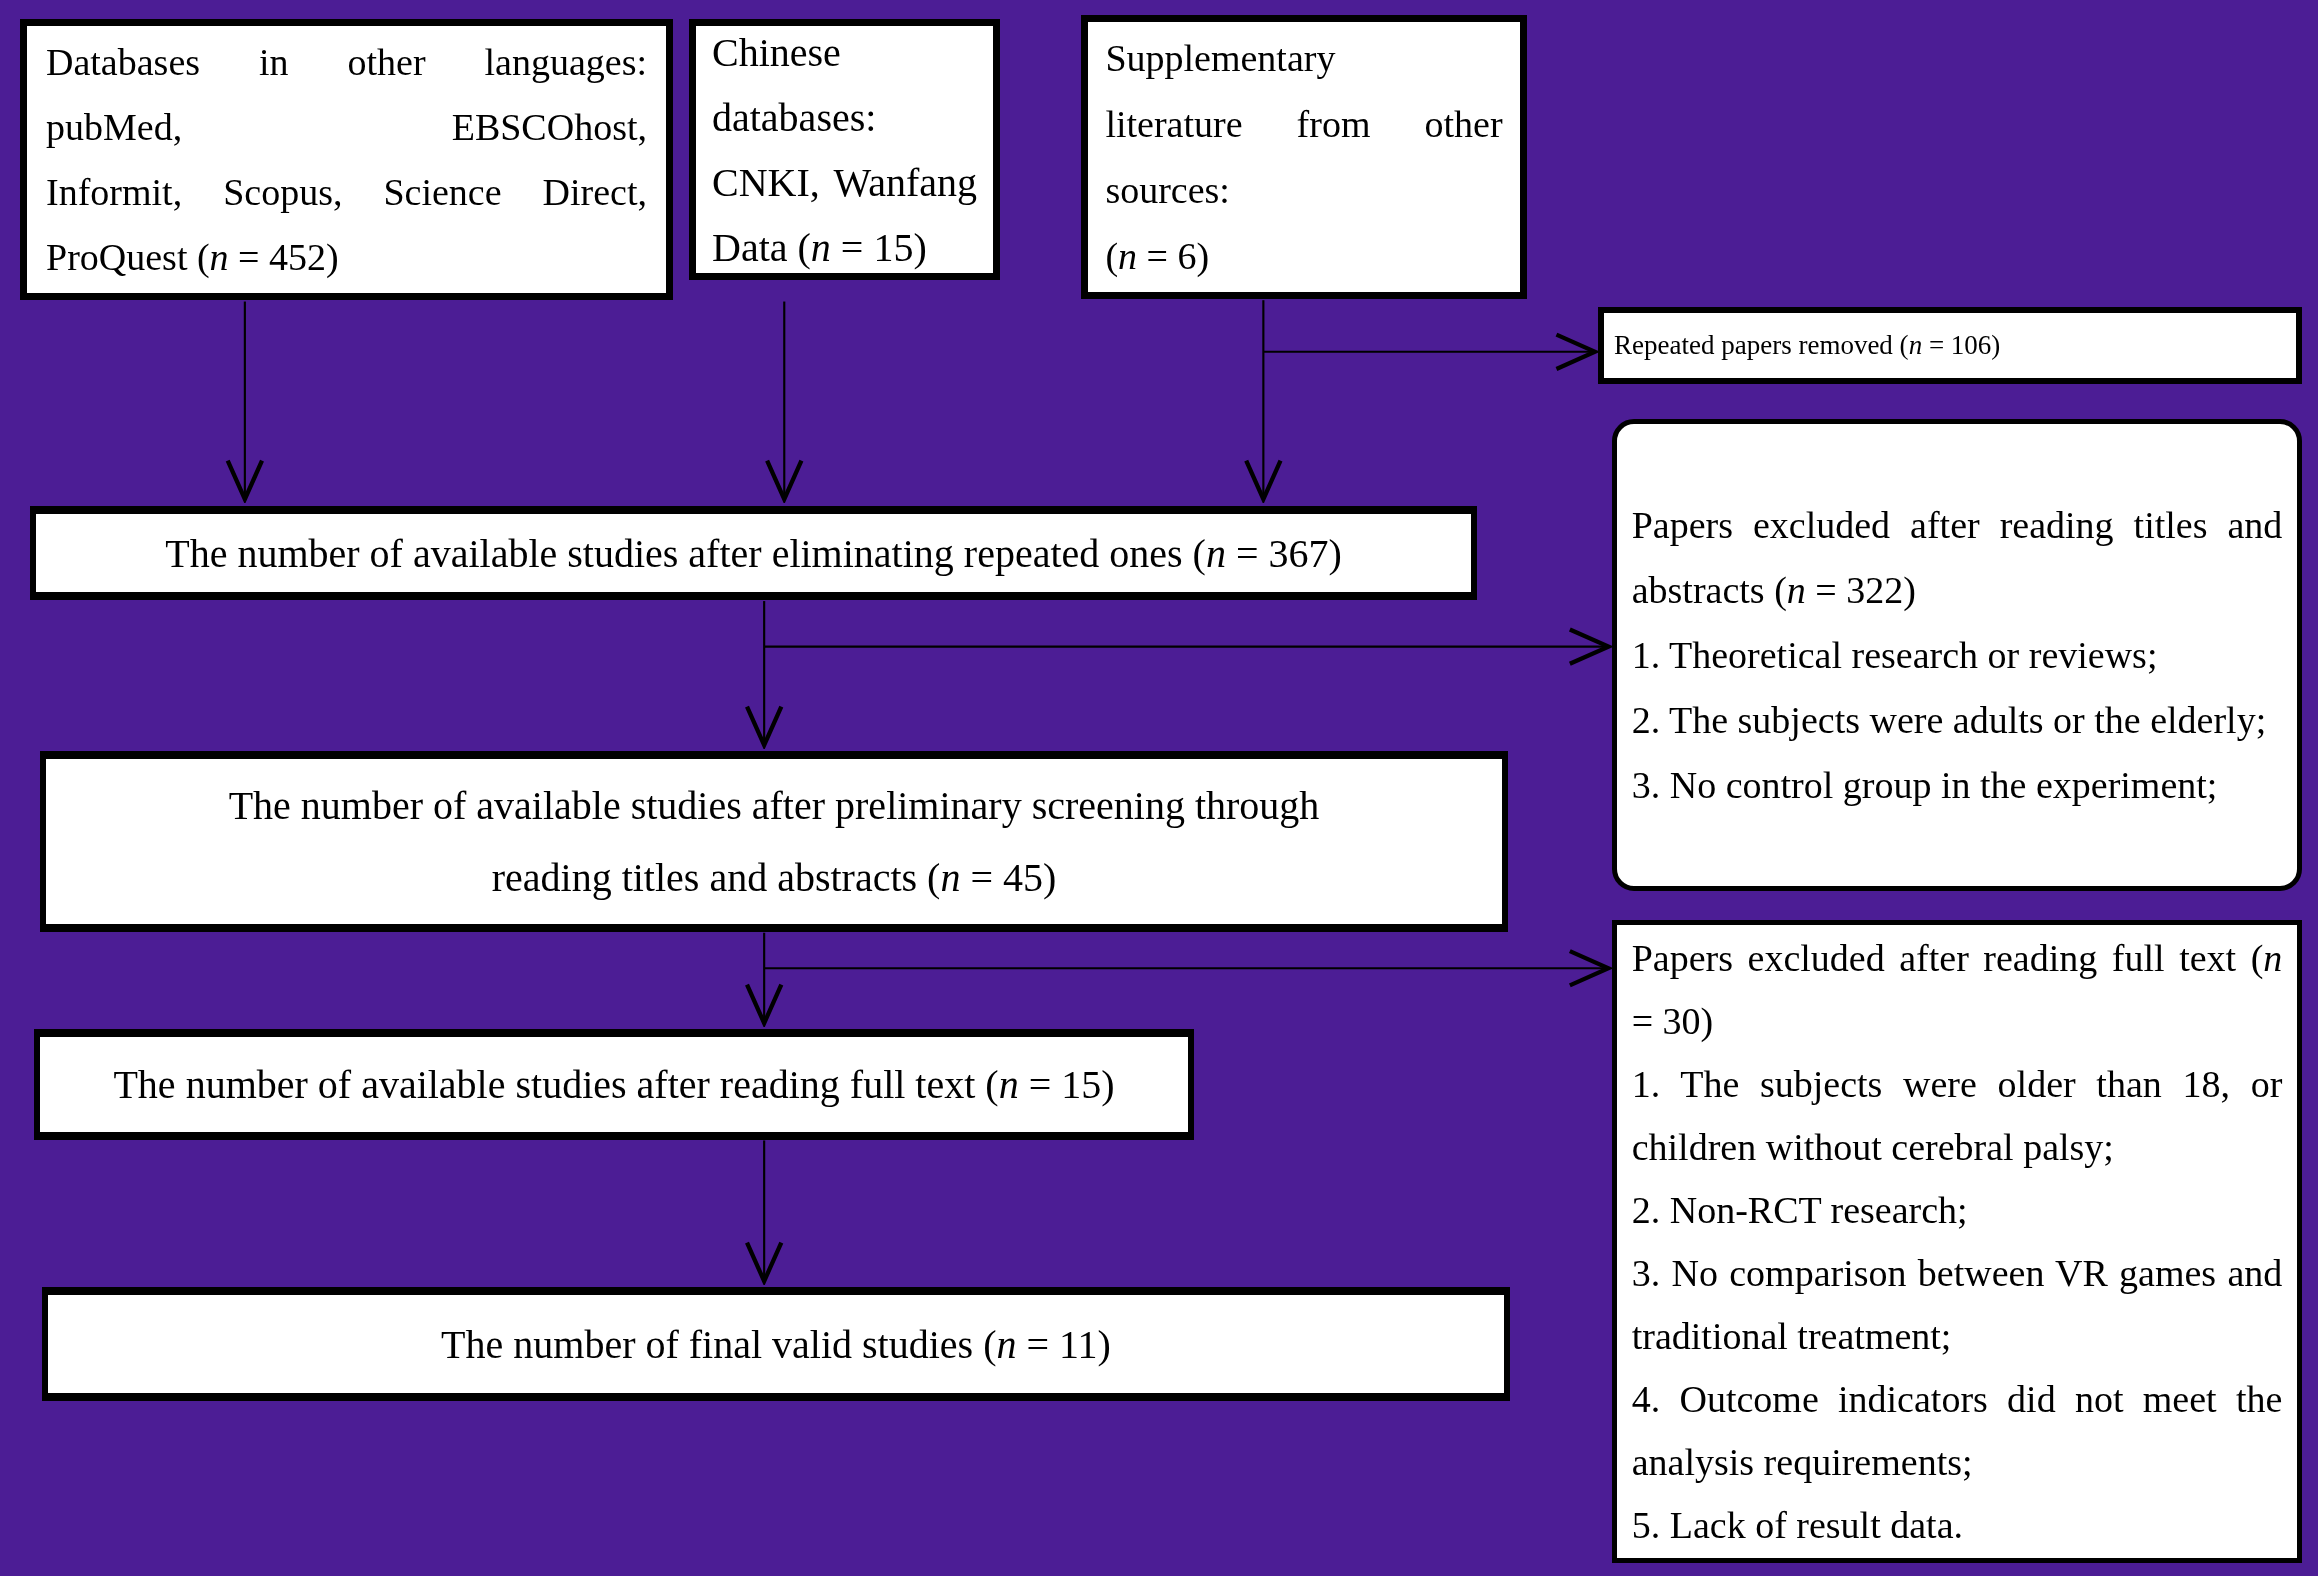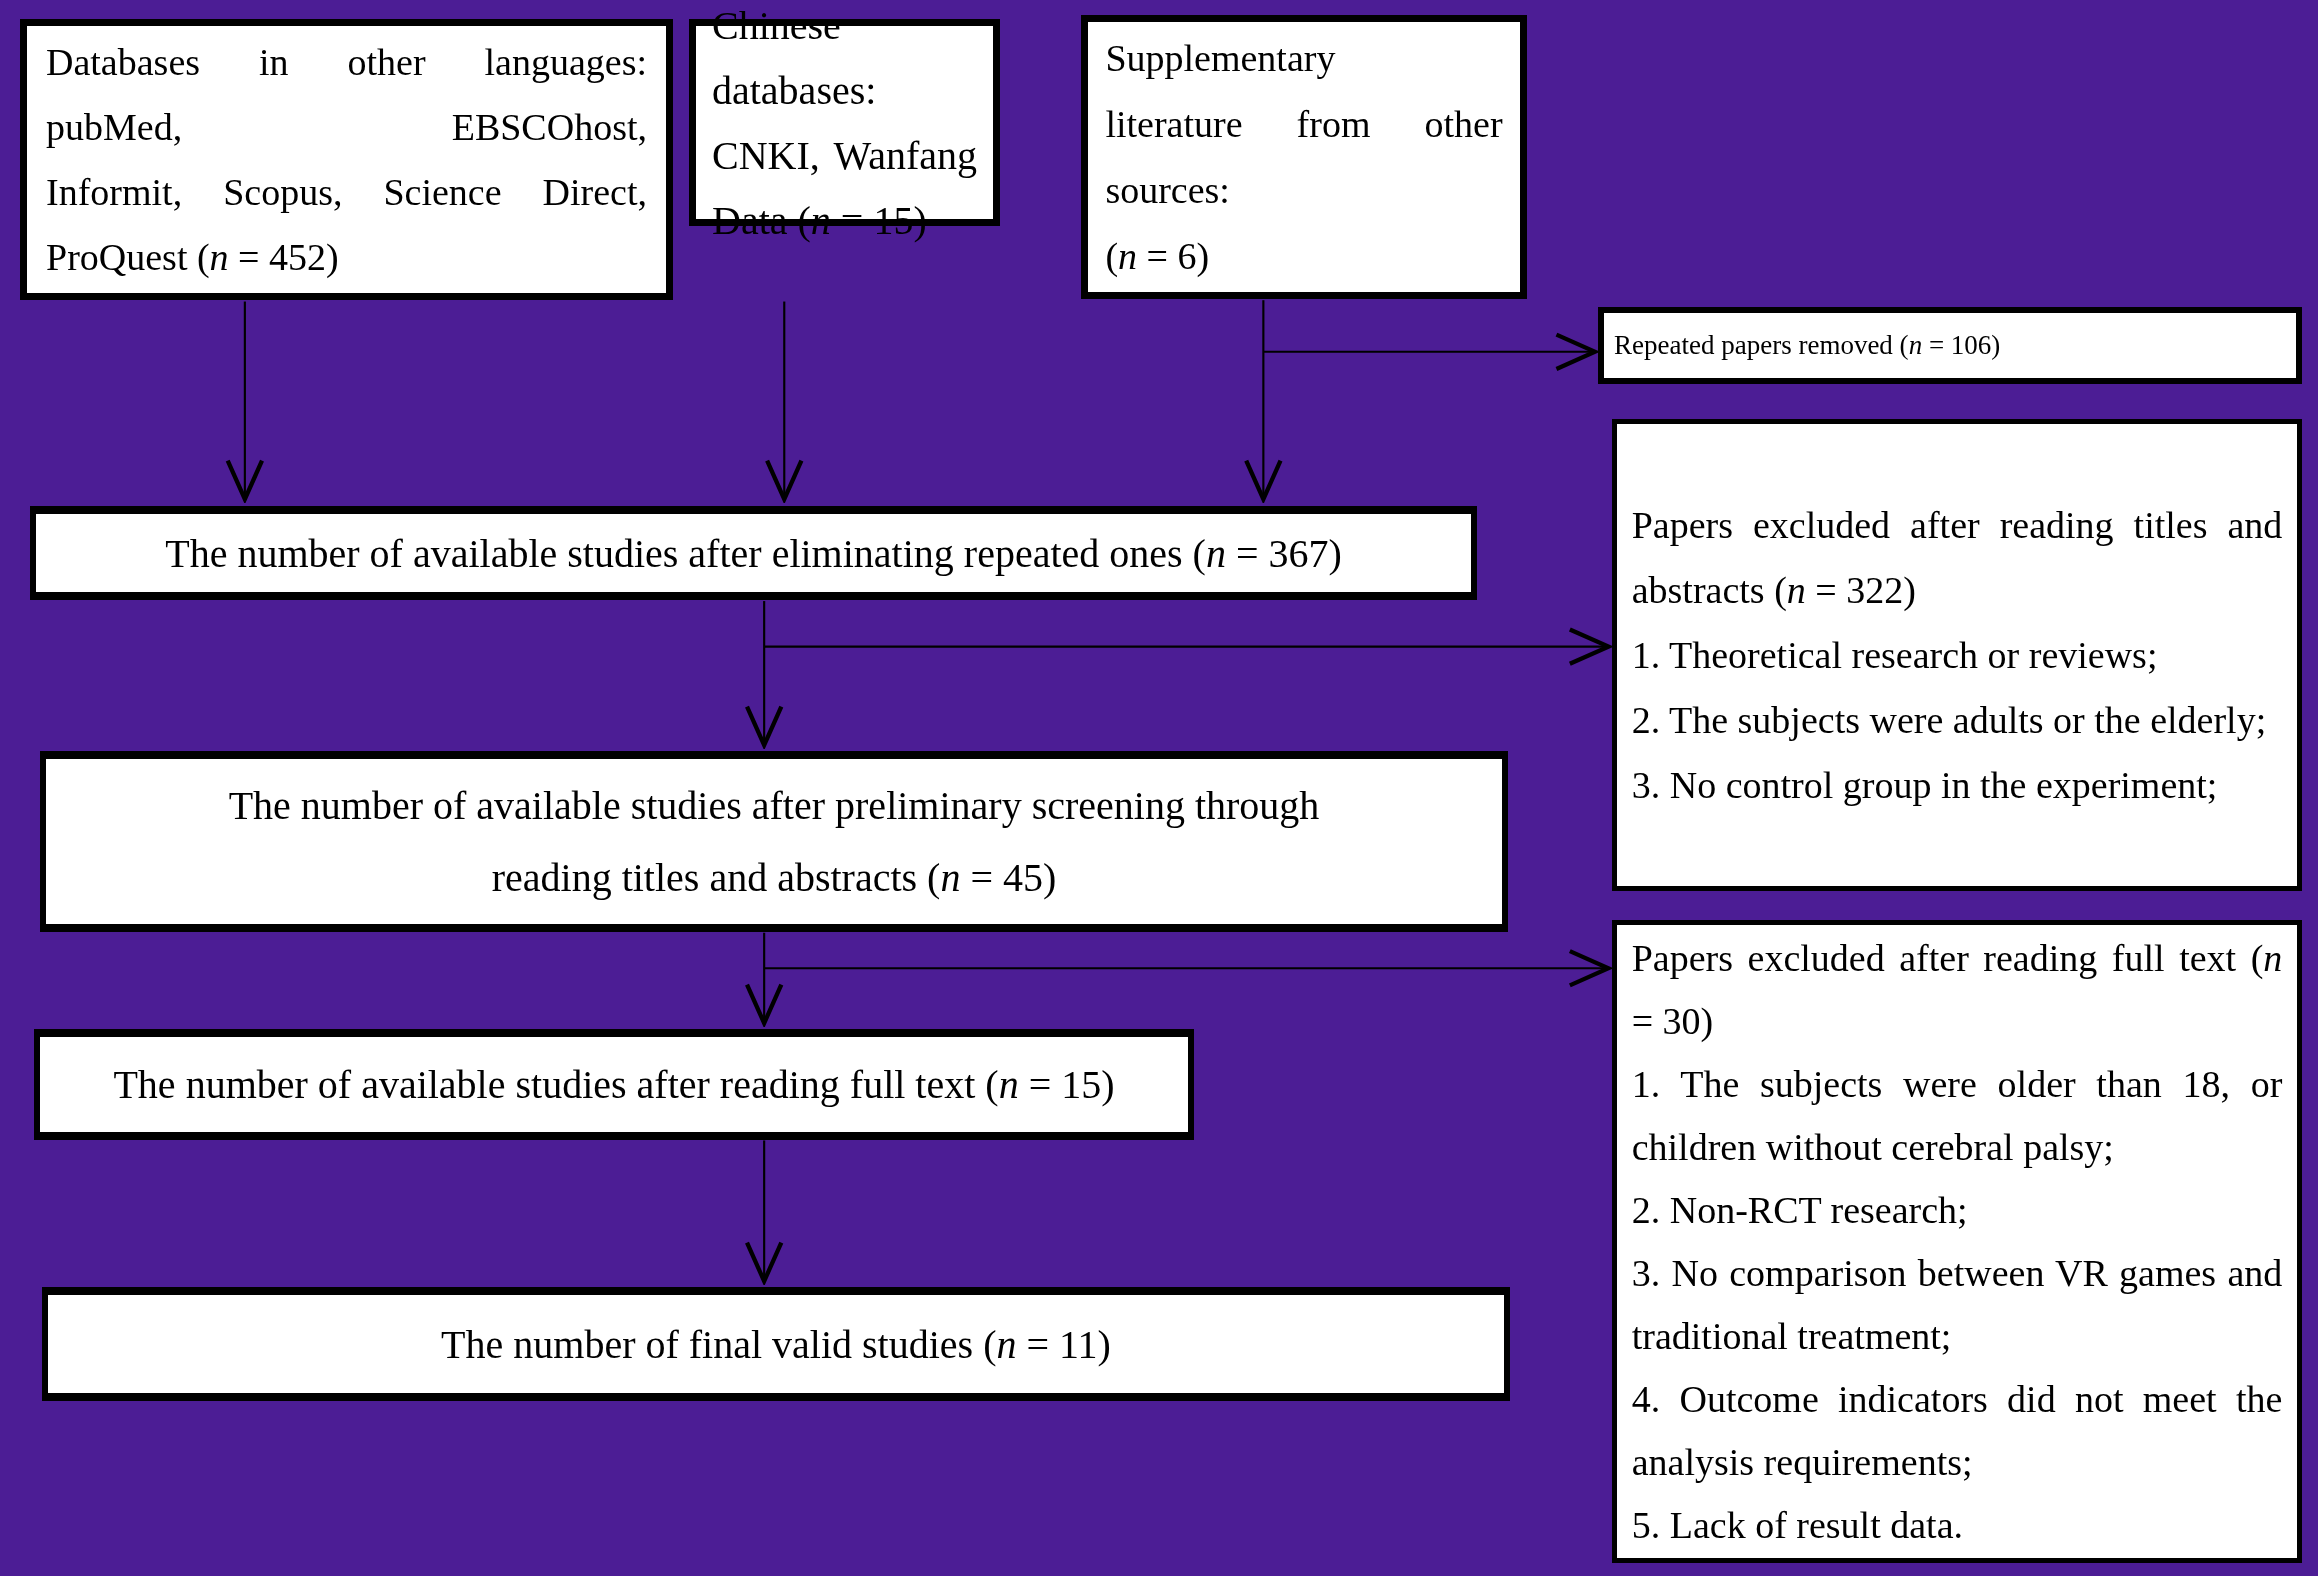--- a/index.html
+++ b/index.html
@@ -23,30 +23,30 @@
   .tline { text-align: left; }
   .stretch { text-align: justify; text-align-last: justify; }
   .flowbox {
     display: flex; flex-direction: column; justify-content: center;
     text-align: center; border-width: 8.7px 6px;
   }
   .sidebox { display: flex; flex-direction: column; justify-content: center; }
   .sidebox p { margin: 0; text-align: justify; }
   .nvar { font-style: italic; }
   #box-a { left: 20px;  top: 19px;  width: 653px;  height: 281px; padding: 1.3px 19px; font-size: 38px; line-height: 65px; }
-  #box-b { left: 689px; top: 19px; width: 311px;  height: 207px; padding: 1.3px 16px; font-size: 40px; line-height: 65px; }
+  #box-b { left: 689px; top: 19px; width: 311px;  height: 261px; padding: 1.3px 16px; font-size: 40px; line-height: 65px; }
   #box-c { left: 1049px; top: 14.7px; width: 446px;  height: 284px; padding: 1.3px 17.4px; font-size: 38px; line-height: 66px; margin-left: 32px; }
   #box-dedup     { left: 30px; top: 506px;  width: 1447px; height: 94px; font-size: 40px; }
   #box-screening { left: 40px; top: 751px; width: 1468px; height: 181px; font-size: 40px; line-height: 72px; }
   #box-fulltext  { left: 34px; top: 1029px; width: 1160px; height: 111px; font-size: 40px; }
   #box-final     { left: 42px; top: 1287px; width: 1468px; height: 114px; font-size: 40px; }
   #box-repeated  { left: 1598px; top: 307px; width: 704px; height: 77px; border-width: 6px;
                    font-size: 27px; display: flex; align-items: center; padding: 0 10px; }
   #box-tall1 { left: 1612px; top: 419px;  width: 690px; height: 472px; border-width: 5.4px;
-               font-size: 38px; line-height: 65px; padding: 0 14.7px; }
+               font-size: 38px; line-height: 65px; padding: 0 14.7px; border-radius: 22px; }
   #box-tall2 { left: 1612px; top: 905px; width: 690px; height: 643px; border-width: 5.4px;
                font-size: 38px; line-height: 63px; padding: 0 14.7px; margin-top: 15px; }
 </style>
 </head>
 <body>
 
 <div id="canvas">
 
   <svg id="arrow-layer" viewBox="0 0 3460 2352" xmlns="http://www.w3.org/2000/svg">
     <defs>

